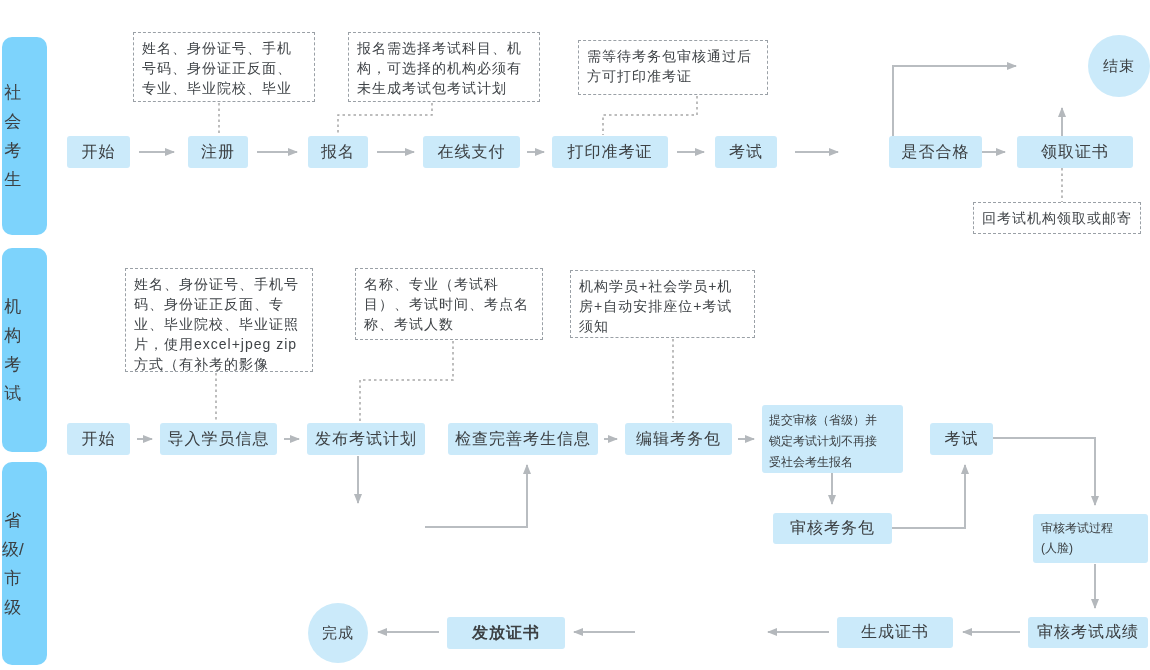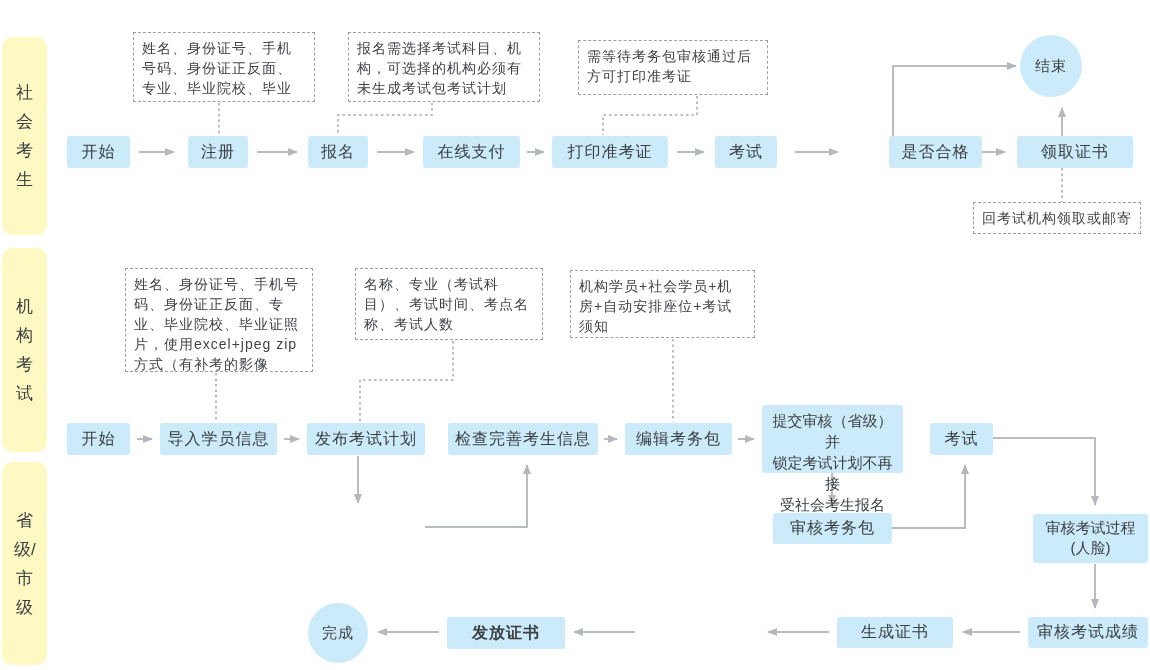--- a/index.html
+++ b/index.html
@@ -1,35 +1,35 @@
 <!DOCTYPE html>
 <html><head>
 <meta charset="utf-8">
 <style>
   html,body{margin:0;padding:0;background:#fff;}
   .canvas{
     position:relative;width:1150px;height:670px;background:#ffffff;overflow:hidden;
     font-family:"Liberation Sans","DejaVu Sans",sans-serif;color:#3c4043;
   }
   .lane{
-    position:absolute;left:2px;width:45px;background:#fef9c3;border-radius:10px;
-    display:flex;align-items:center;justify-content:center;
+    position:absolute;left:2px;width:45px;background:#7dd3fc;border-radius:10px;
+    display:flex;align-items:center;justify-content:flex-start;
   }
   .lane-label{
     width:1.25em;word-break:break-all;text-align:center;
     font-size:17px;line-height:29px;color:#3c4043;
   }
   .node{
     position:absolute;background:#cbeafa;border-radius:3px;
     display:flex;align-items:center;justify-content:center;
     font-size:16px;letter-spacing:1px;color:#3c4043;
   }
   .node.multiline{
-    display:block;text-align:center;box-sizing:border-box;
-    padding:5px 7px;line-height:21px;letter-spacing:0;font-size:15px;
+    display:block;text-align:left;box-sizing:border-box;
+    padding:5px 7px;line-height:21px;letter-spacing:0;font-size:12px;
     white-space:pre-line;border-radius:3px;
   }
   .circle{
     position:absolute;background:#cbeafa;border-radius:50%;
     display:flex;align-items:center;justify-content:center;
     font-size:15px;letter-spacing:1px;color:#3c4043;
   }
   .note{
     position:absolute;border:1px dashed #9aa0a6;background:#ffffff;box-sizing:border-box;
     font-size:14px;line-height:20px;letter-spacing:1px;color:#3f4347;padding:5px 8px;
@@ -99,21 +99,21 @@
   </div>
 
   <div class="node" style="left:67px;top:136px;width:63px;height:32px">开始</div>
   <div class="node" style="left:188px;top:136px;width:60px;height:32px">注册</div>
   <div class="node" style="left:308px;top:136px;width:60px;height:32px">报名</div>
   <div class="node" style="left:423px;top:136px;width:97px;height:32px">在线支付</div>
   <div class="node" style="left:552px;top:136px;width:116px;height:32px">打印准考证</div>
   <div class="node" style="left:715px;top:136px;width:62px;height:32px">考试</div>
   <div class="node" style="left:889px;top:136px;width:93px;height:32px">是否合格</div>
   <div class="node" style="left:1017px;top:136px;width:116px;height:32px">领取证书</div>
-  <div class="circle" style="left:1020px;top:35px;width:62px;height:62px">结束</div>
+  <div class="circle" style="left:1088px;top:35px;width:62px;height:62px">结束</div>
 
   <div class="note" style="left:133px;top:32px;width:182px;height:70px">姓名、身份证号、手机号码、身份证正反面、专业、毕业院校、毕业证照片</div>
   <div class="note" style="left:348px;top:32px;width:192px;height:70px">报名需选择考试科目、机构，可选择的机构必须有未生成考试包考试计划</div>
   <div class="note" style="left:578px;top:40px;width:190px;height:55px">需等待考务包审核通过后方可打印准考证</div>
   <div class="note center" style="left:973px;top:202px;width:168px;height:32px">回考试机构领取或邮寄</div>
 
   <div class="node" style="left:67px;top:423px;width:63px;height:32px">开始</div>
   <div class="node" style="left:160px;top:423px;width:117px;height:32px">导入学员信息</div>
   <div class="node" style="left:307px;top:423px;width:118px;height:32px">发布考试计划</div>
   <div class="node" style="left:448px;top:423px;width:150px;height:32px">检查完善考生信息</div>

